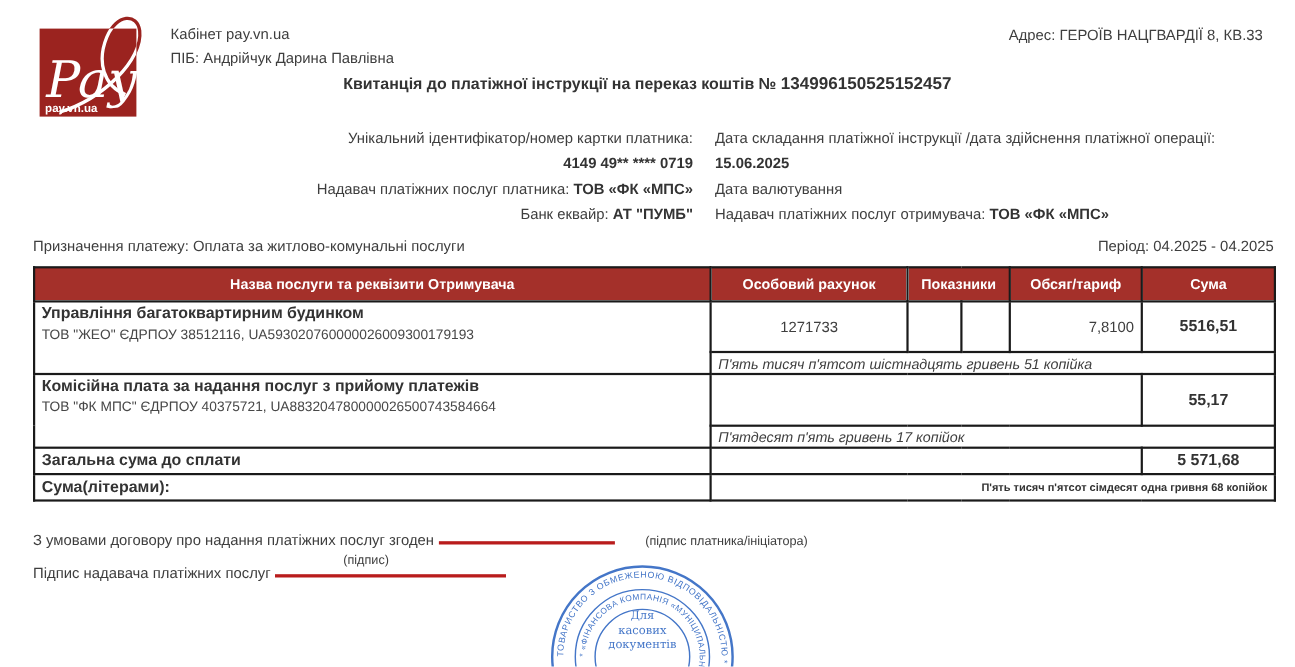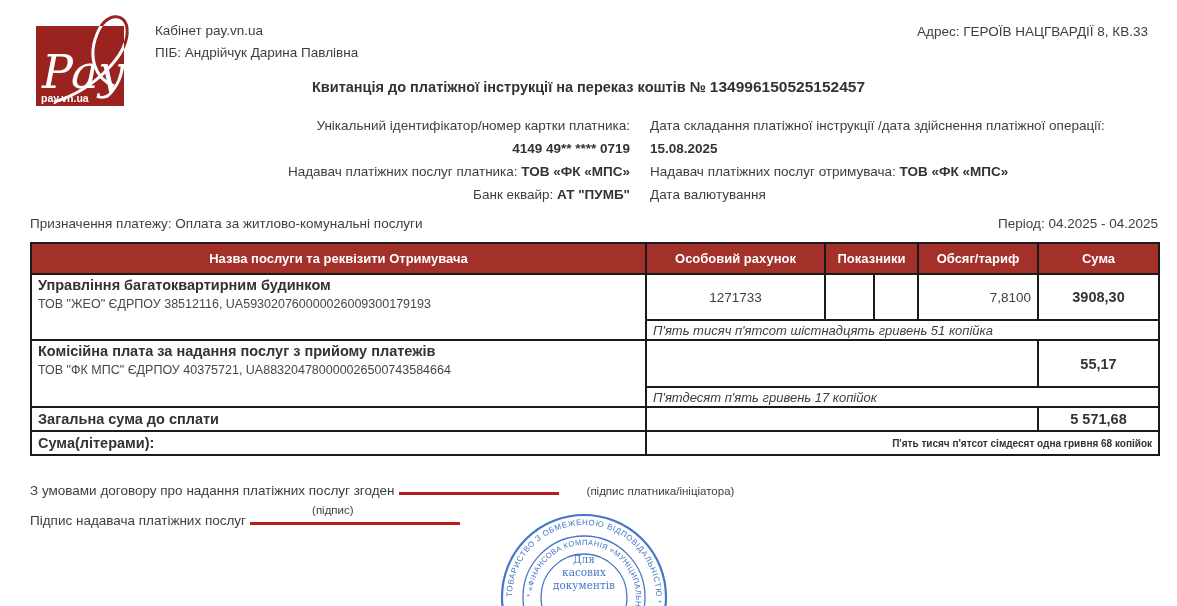--- a/index.html
+++ b/index.html
@@ -7,21 +7,21 @@
     width:1177px;height:606px;position:relative;overflow:hidden;
     background:#ffffff;color:#3e3e3e;
     font-family:"Liberation Sans", sans-serif;font-size:13.5px;
   }
   .abs{position:absolute;}
   b,.b{font-weight:bold;color:#333;}
   
   .logo{left:34px;top:8px;width:106px;height:100px;}
   .cab-block{left:155px;top:20px;line-height:22px;}
   .address{top:24px;right:29px;}
-  .doc-title{left:0;right:0;top:78px;text-align:center;font-weight:bold;color:#333;font-size:14.5px;}
+  .doc-title{left:0;right:0;top:68px;text-align:center;font-weight:bold;color:#333;font-size:14.5px;}
   .doc-title .num{font-size:15.5px;}
   
   .info-left{left:30px;top:114px;line-height:23px;width:600px;text-align:right;}
   .info-right{left:650px;top:114px;line-height:23px;width:510px;}
   .purpose-row{left:30px;right:19px;top:216px;}
   .purpose-row .period{position:absolute;right:0;top:0;}
   
   table.pay{position:absolute;left:30px;top:242px;width:1128px;border-collapse:collapse;table-layout:fixed;}
   table.pay td,table.pay th{border:2px solid #1a1a1a;padding:0 6px;overflow:hidden;}
   table.pay th{background:#A4302A;color:#ffffff;font-size:13px;font-weight:bold;height:29px;text-align:center;}
@@ -78,23 +78,23 @@
 
 <div class="abs info-left">
   <div>Унікальний ідентифікатор/номер картки платника:</div>
   <div class="b">4149 49** **** 0719</div>
   <div><span>Надавач платіжних послуг платника: </span><b>ТОВ «ФК «МПС»</b></div>
   <div><span>Банк еквайр: </span><b>АТ "ПУМБ"</b></div>
 </div>
 
 <div class="abs info-right">
   <div>Дата складання платіжної інструкції /дата здійснення платіжної операції:</div>
-  <div class="b">15.08.2025</div>
+  <div class="b">15.06.2025</div>
+  <div>Дата валютування</div>
   <div><span>Надавач платіжних послуг отримувача: </span><b>ТОВ «ФК «МПС»</b></div>
-  <div>Дата валютування</div>
 </div>
 
 <div class="abs purpose-row">
   <span>Призначення платежу: </span><span>Оплата за житлово-комунальні послуги</span>
   <span class="period">Період: 04.2025 - 04.2025</span>
 </div>
 
 <table class="pay">
   <colgroup>
     <col style="width:615px">
@@ -114,21 +114,21 @@
   </tr>
   <tr class="r-val1">
     <td class="svc" rowspan="2">
       <div class="svc-title">Управління багатоквартирним будинком</div>
       <div class="svc-sub">ТОВ "ЖЕО"  ЄДРПОУ 38512116, UA593020760000026009300179193</div>
     </td>
     <td class="c-center">1271733</td>
     <td></td>
     <td></td>
     <td class="c-right">7,8100</td>
-    <td class="c-amt">3908,30</td>
+    <td class="c-amt">5516,51</td>
   </tr>
   <tr class="r-words">
     <td class="c-words" colspan="5">П'ять тисяч п'ятсот шістнадцять гривень 51 копійка</td>
   </tr>
   <tr class="r-val2">
     <td class="svc" rowspan="2">
       <div class="svc-title">Комісійна плата за надання послуг з прийому платежів</div>
       <div class="svc-sub">ТОВ "ФК МПС" ЄДРПОУ 40375721, UA883204780000026500743584664</div>
     </td>
     <td colspan="4"></td>

